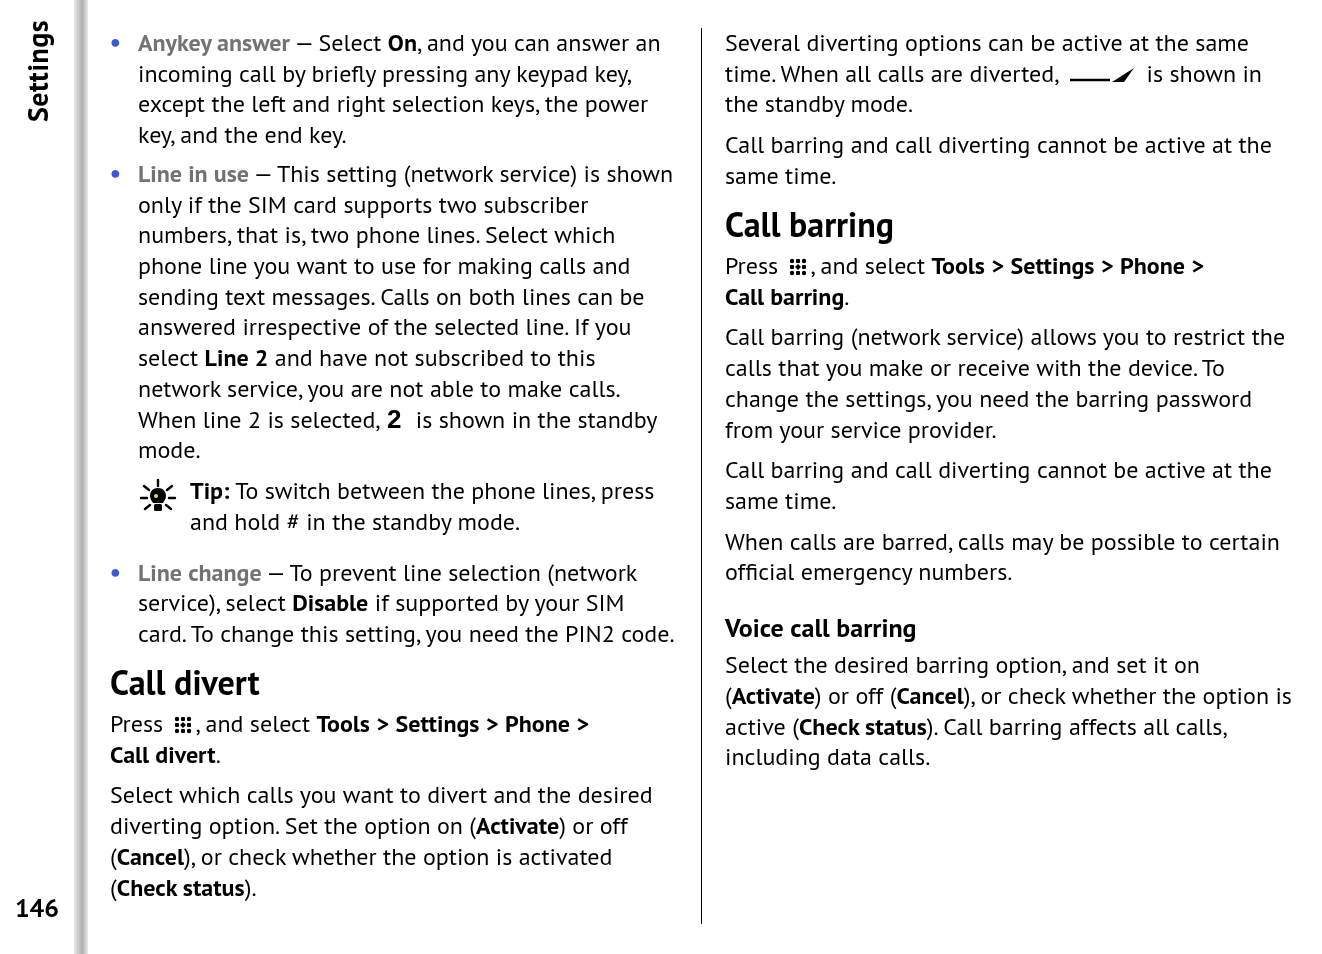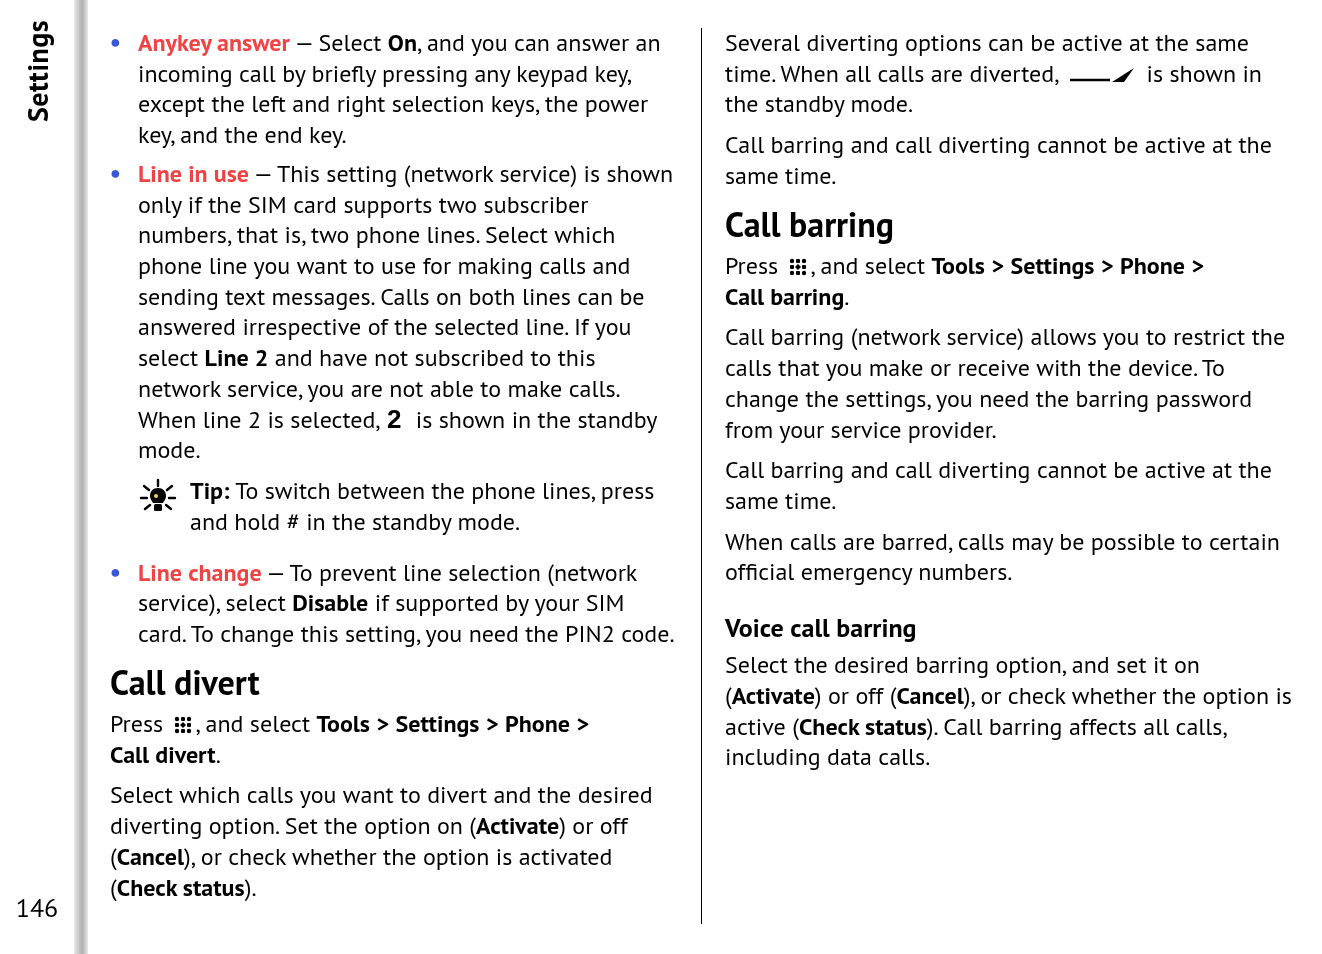--- a/index.html
+++ b/index.html
@@ -26,21 +26,21 @@
     padding-bottom: 30px;
   }
   .sidebar-title {
     writing-mode: vertical-rl;
     transform: rotate(180deg);
     font-weight: 700;
     font-size: 28px;
     letter-spacing: 0.5px;
   }
   .page-num {
-    font-weight: 400;
+    font-weight: 700;
     font-size: 26px;
   }
   .vbar {
     position: absolute;
     left: 74px;
     top: 0;
     width: 14px;
     height: 100%;
     background: linear-gradient(to right, #e9e9e9 0%, #b0b0b0 60%, #e9e9e9 100%);
   }
@@ -61,21 +61,21 @@
     position: absolute;
     left: 50%;
     top: 0;
     bottom: 0;
     width: 1px;
     background: #000;
   }
   p { margin-bottom: 10px; line-height: 1.28; }
   h2 { font-size: 34px; font-weight: 700; margin-top: 14px; margin-bottom: 8px; line-height: 1.1; break-after: avoid; }
   h3 { font-size: 26px; font-weight: 700; margin-top: 23px; margin-bottom: 6px; break-after: avoid; }
-  .term { font-weight: 700; color: #ef4444; }
+  .term { font-weight: 700; color: #737373; }
   .lbl  { font-weight: 700; color: #000000; }
   ul.blist { list-style: none; margin-bottom: 10px; }
   ul.blist > li { position: relative; padding-left: 28px; margin-bottom: 8px; line-height: 1.28; }
   ul.blist > li::before {
     content: "●";
     position: absolute;
     left: 0;
     top: 2px;
     color: #3a57d6;
     font-size: 18px;

